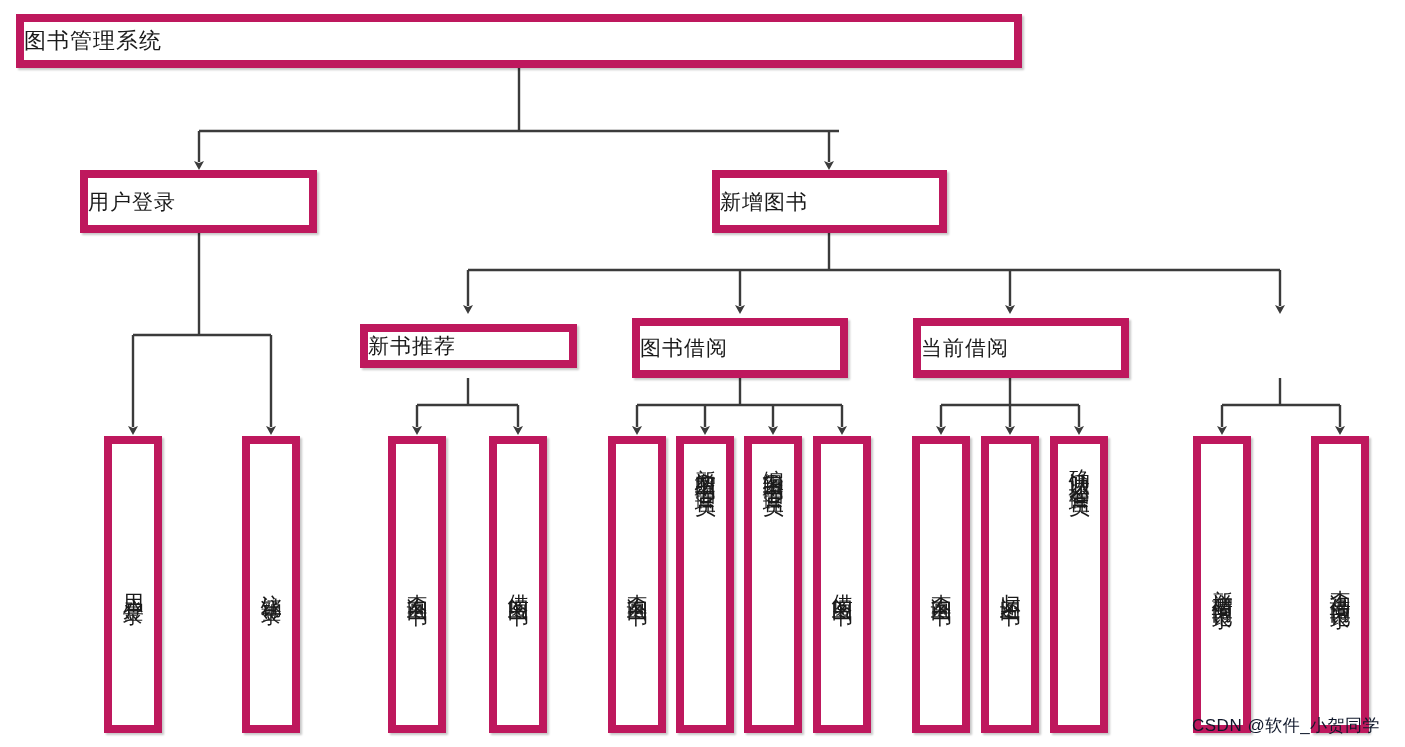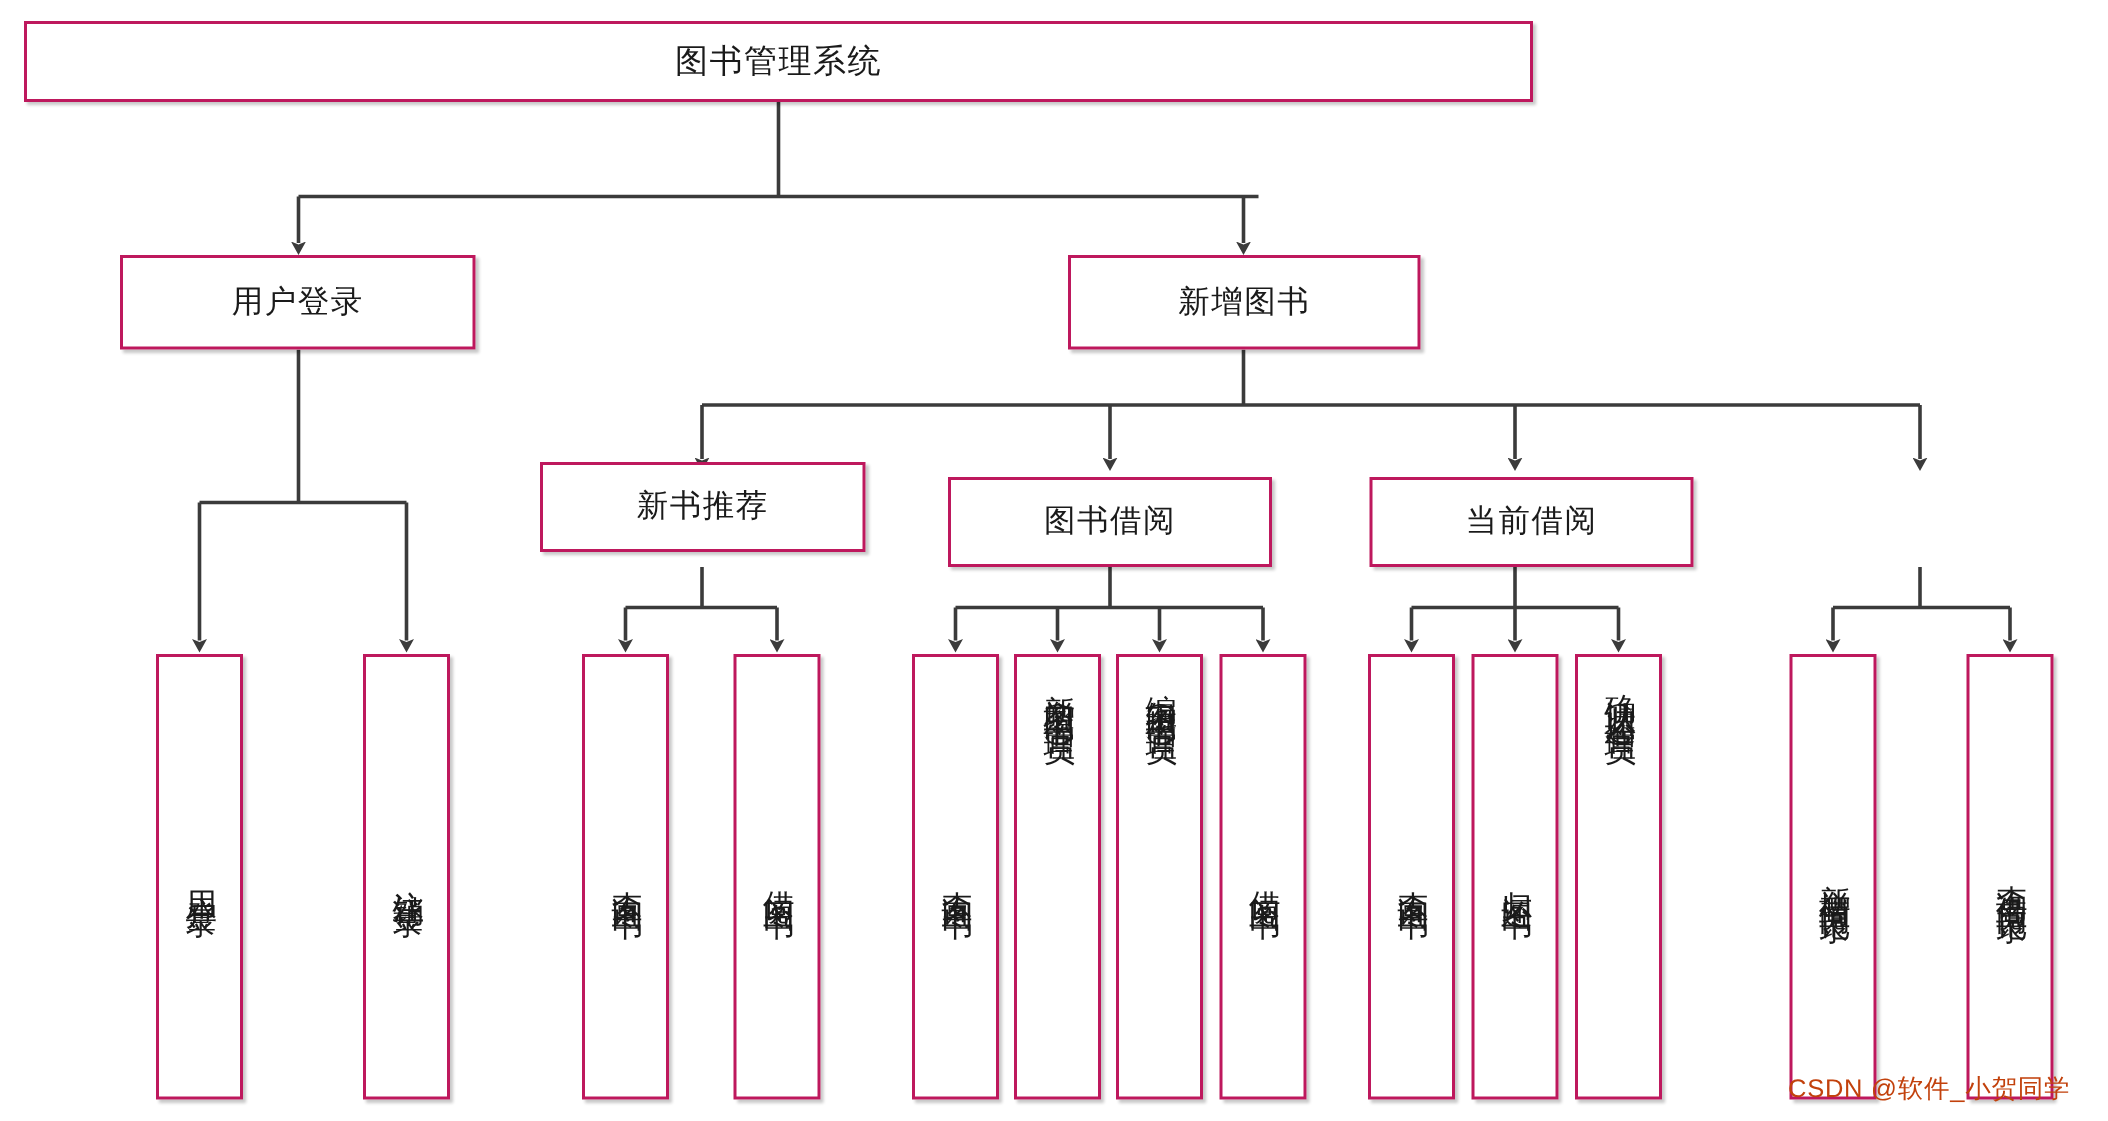--- a/index.html
+++ b/index.html
@@ -23,25 +23,25 @@
     left: 0;
     top: 0;
     width: 1405px;
     height: 747px;
     pointer-events: none;
   }
   .node {
     position: absolute;
     box-sizing: border-box;
     background: #ffffff;
-    border: 2px solid #be185d;
+    border: 8px solid #be185d;
     box-shadow: 2px 2px 2px rgba(0,0,0,0.22);
     display: flex;
     align-items: center;
-    justify-content: center;
+    justify-content: flex-start;
     color: #1a1a1a;
     z-index: 2;
   }
   .node-label {
     display: block;
     text-align: center;
     letter-spacing: 1px;
     white-space: pre;
   }
   
@@ -64,21 +64,21 @@
     line-height: 1.25;
     letter-spacing: 4px;
     margin: 0 auto;
   }
   .node.vert.centered {
     align-items: center;
     padding-top: 0;
   }
   .watermark {
     position: absolute;
-    color: #c2410c;
+    color: #0f172a;
     font-size: 17px;
     letter-spacing: 0.5px;
     white-space: nowrap;
     z-index: 3;
     user-select: none;
   }
 </style>
 </head>
 <body>
 
@@ -138,21 +138,21 @@
     <span class="node-label">图书管理系统</span>
   </div>
 
   <div class="node horiz" style="left:80px; top:170px; width:237px; height:63px;">
     <span class="node-label">用户登录</span>
   </div>
   <div class="node horiz" style="left:712px; top:170px; width:235px; height:63px;">
     <span class="node-label">新增图书</span>
   </div>
 
-  <div class="node horiz" style="left:360px; top:308px; width:217px; height:60px;">
+  <div class="node horiz" style="left:360px; top:324px; width:217px; height:44px;">
     <span class="node-label">新书推荐</span>
   </div>
   <div class="node horiz" style="left:632px; top:318px; width:216px; height:60px;">
     <span class="node-label">图书借阅</span>
   </div>
   <div class="node horiz" style="left:902px; top:318px; width:216px; height:60px;margin-left:11px;">
     <span class="node-label">当前借阅</span>
   </div>
 
   <div class="node vert centered" style="left:104px; top:436px; width:58px; height:297px;">

